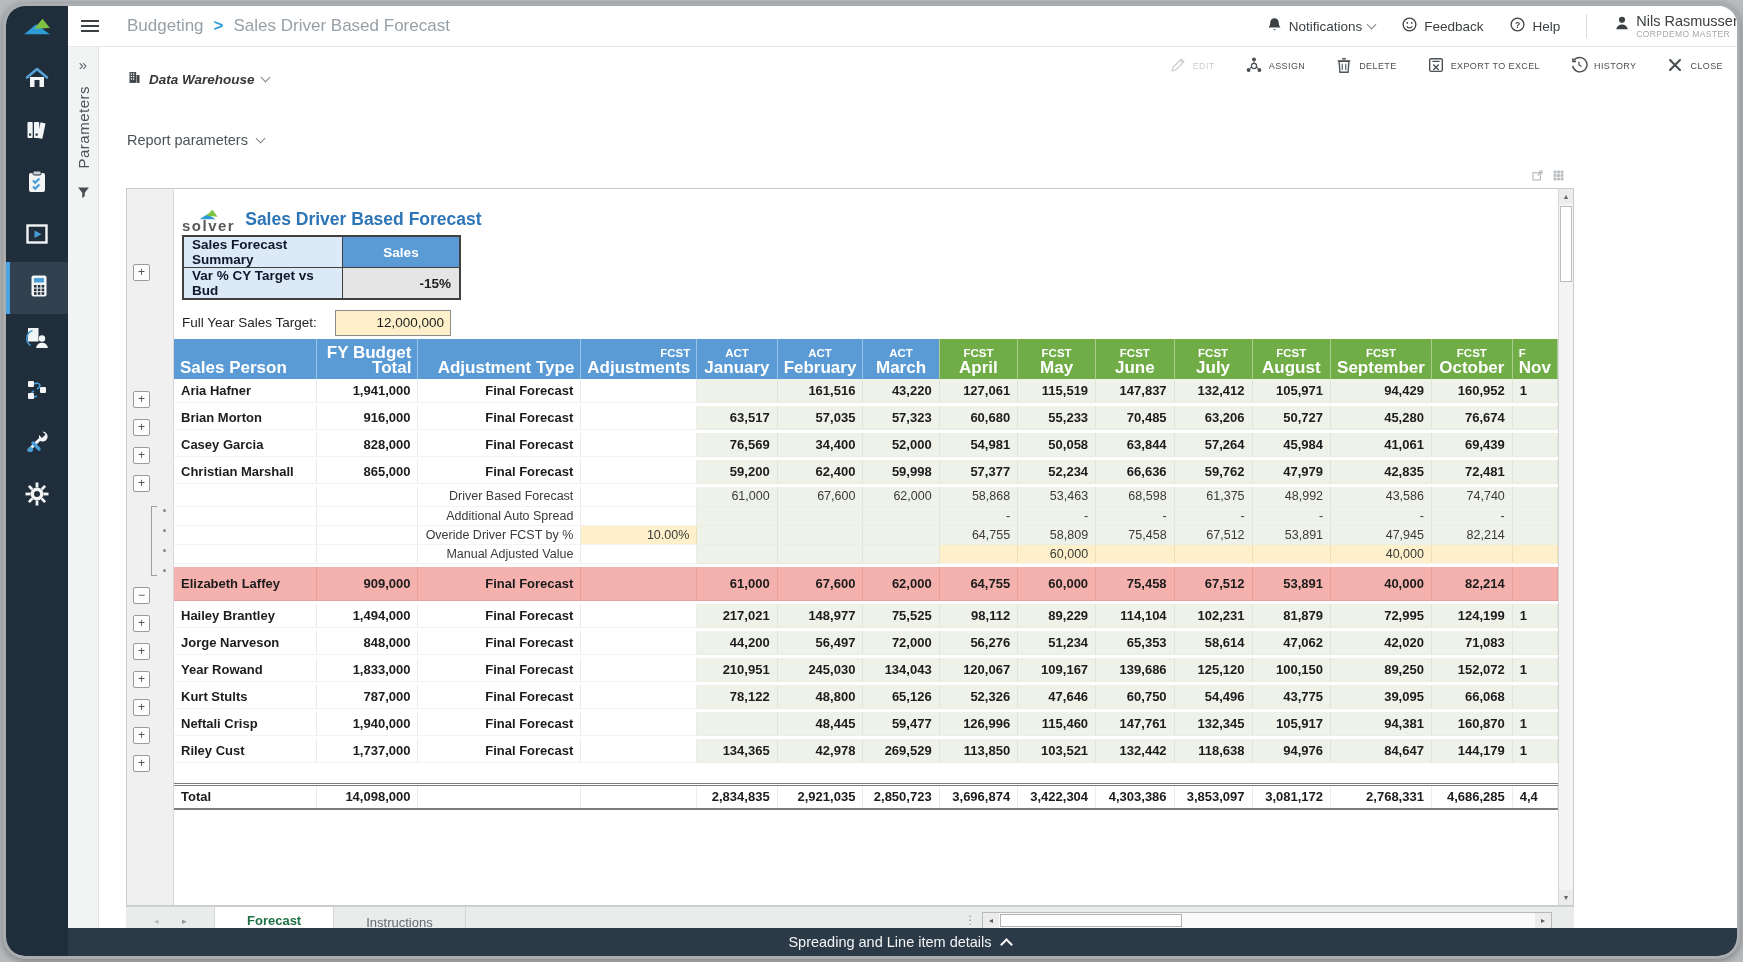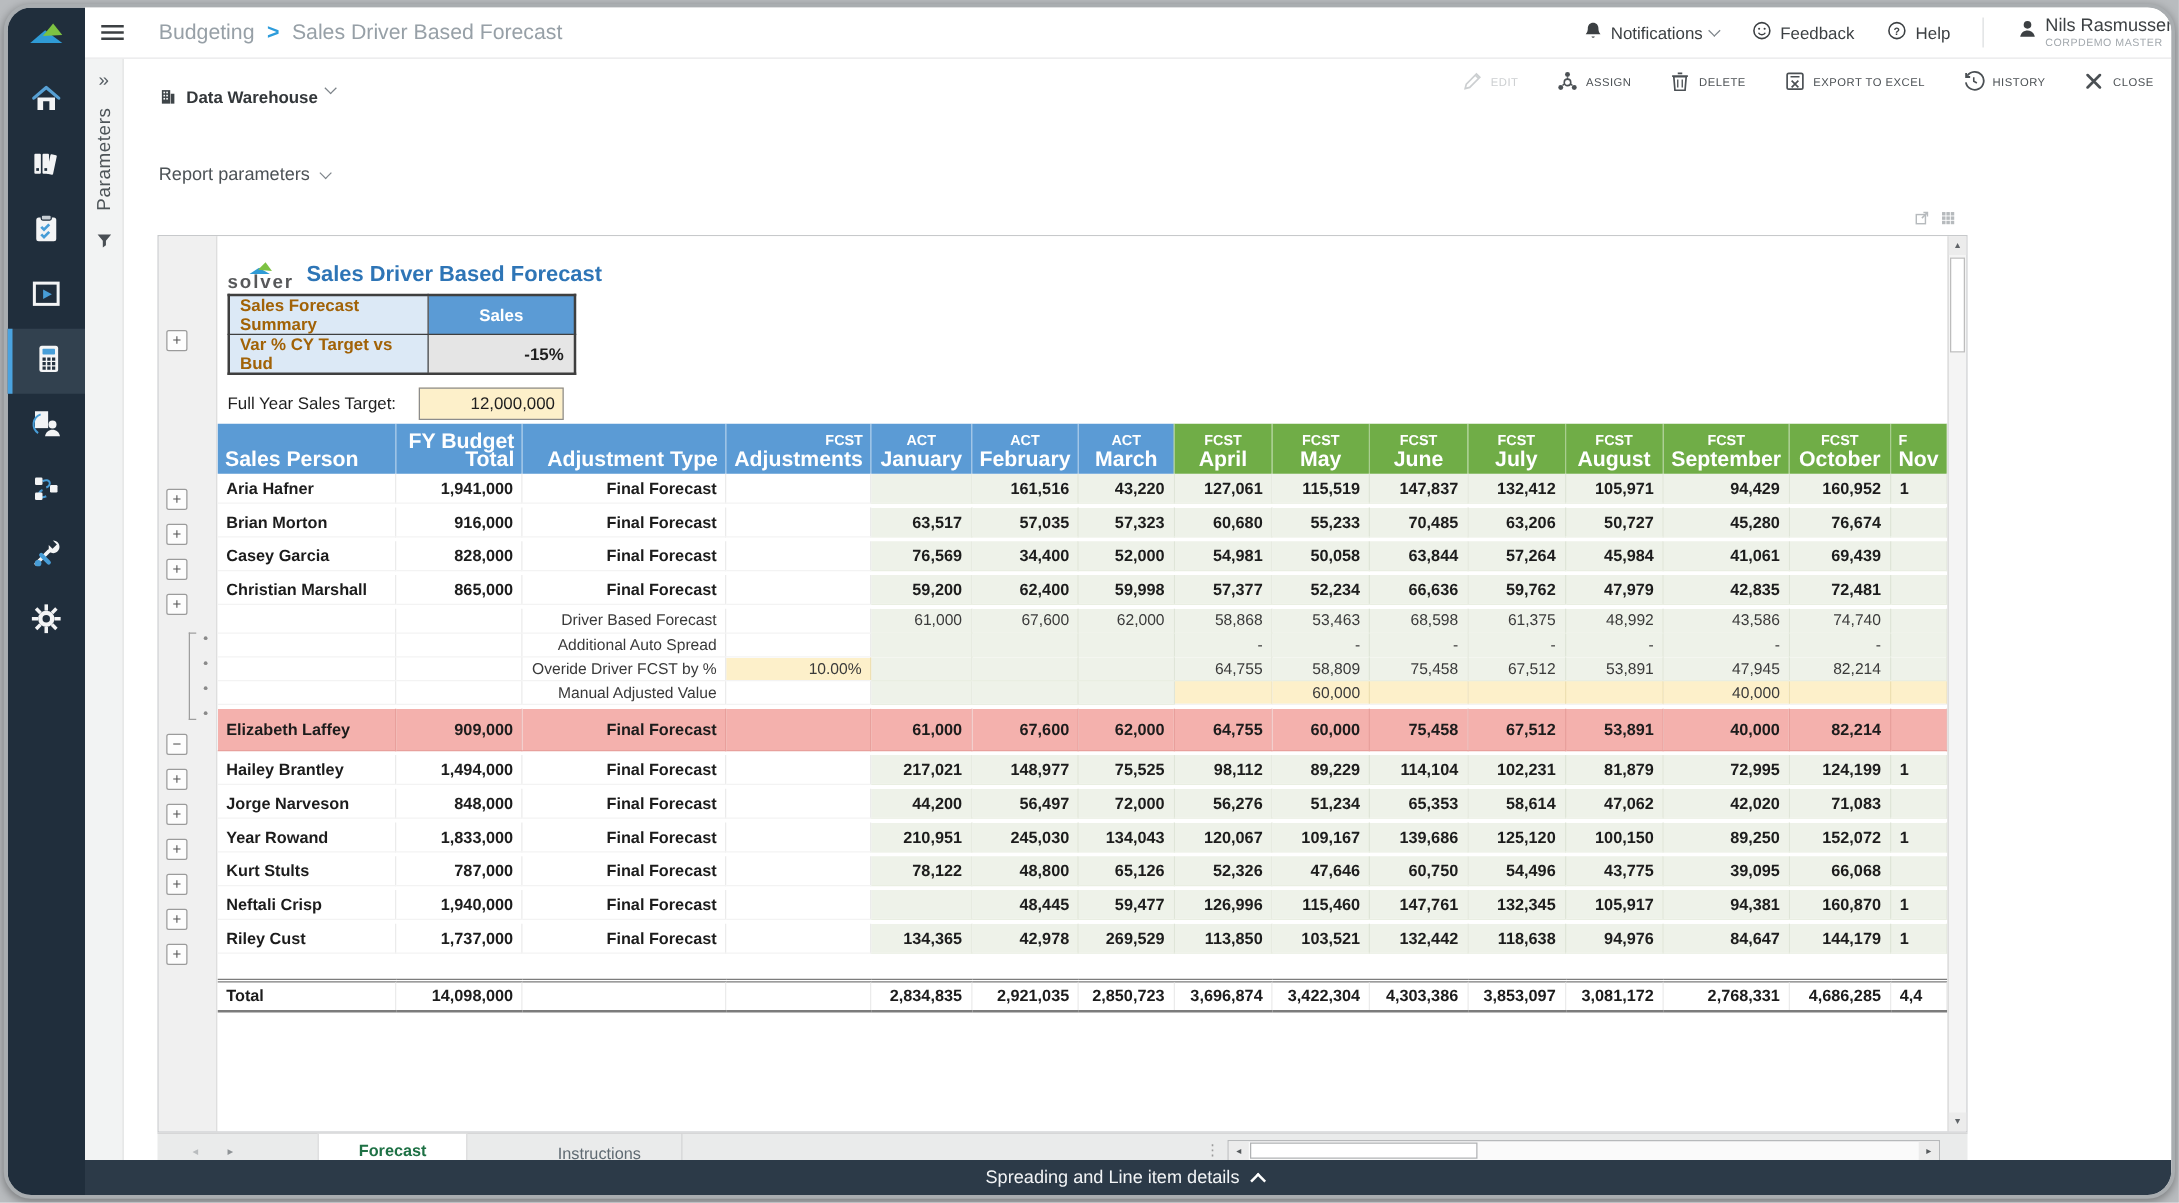--- a/index.html
+++ b/index.html
@@ -23,21 +23,21 @@
   .crumbs .sep{color:#2d9cdb;font-weight:bold;}
   .hright{position:absolute;right:-8px;top:0;height:40px;display:flex;align-items:center;gap:26px;}
   .hitem{display:flex;align-items:center;gap:6px;font-size:13.5px;color:#3c4043;cursor:pointer;white-space:nowrap;}
   .hdivider{width:1px;height:24px;background:#dcdee0;}
   .userblock{display:flex;align-items:flex-start;gap:5px;cursor:pointer;padding-right:4px;}
   .uname{font-size:14.5px;color:#3c4043;line-height:15px;}
   .uorg{font-size:8.5px;color:#a3a9ae;letter-spacing:.4px;text-transform:uppercase;line-height:10px;}
   .chev{display:inline-block;width:6px;height:6px;border-right:1.6px solid #7d848a;border-bottom:1.6px solid #7d848a;transform:rotate(45deg);margin-top:-3px;}
   
   .main{position:absolute;left:93px;right:0;top:40px;bottom:0;background:#fff;}
-  .dw{position:absolute;left:28px;top:24px;display:flex;align-items:flex-start;gap:7px;font-size:13.5px;font-weight:bold;color:#33373a;cursor:pointer;}
+  .dw{position:absolute;left:28px;top:24px;display:flex;align-items:center;gap:7px;font-size:13.5px;font-weight:bold;color:#33373a;cursor:pointer;font-style:italic;}
   .actions{position:absolute;right:14px;top:10px;display:flex;gap:30px;}
   .act{display:flex;flex-direction:row;align-items:center;gap:6px;cursor:pointer;color:#3f4347;background:none;border:none;padding:0;font-family:inherit;}
   .act span{font-size:9px;letter-spacing:.4px;color:#4b5054;}
   .act.dis{color:#cccfd1;cursor:default;}
   .act.dis span{color:#cccfd1;}
   .rparams{position:absolute;left:28px;top:86px;display:flex;align-items:center;gap:9px;font-size:14.5px;color:#4c5256;cursor:pointer;}
   .miniicons{position:absolute;right:172px;top:122px;display:flex;gap:8px;}
   .miniicons span{cursor:pointer;}
   
   .sheetwrap{position:absolute;left:27px;top:142px;width:1448px;height:718px;border:1px solid #c7c9cb;background:#fff;box-sizing:border-box;}
@@ -45,21 +45,21 @@
   .gbtn{position:absolute;left:6px;width:17px;height:17px;background:#fdfdfd;border:1px solid #9b9b9b;border-radius:2px;color:#555;font-size:12px;line-height:15px;text-align:center;cursor:pointer;box-sizing:border-box;}
   .gbracket{position:absolute;border-left:1px solid #9e9e9e;border-top:1px solid #9e9e9e;border-bottom:1px solid #9e9e9e;width:5px;}
   .gdot{position:absolute;width:3px;height:3px;background:#8a8a8a;border-radius:50%;}
   .sheet{position:absolute;left:47px;right:15px;top:0;bottom:0;overflow:hidden;background:#fff;}
   .slogo-row{margin:8px 0 0 8px;height:34px;display:flex;align-items:flex-end;gap:10px;}
   .slogo{display:flex;flex-direction:column;align-items:center;line-height:10px;}
   .slogo b{font-size:15px;color:#57585a;letter-spacing:1.5px;font-weight:bold;}
   .stitle{margin:0;font-size:17.5px;color:#2e75b6;font-weight:bold;padding-bottom:1px;}
   .sumtab{margin:4px 0 0 8px;border-collapse:collapse;border:2px solid #3f3f3f;}
   .sumtab td{border:1px solid #3f3f3f;height:23px;padding:0 8px;font-size:13.5px;font-weight:bold;}
-  .slbl{background:#dce9f6;color:#a16207;width:142px;}
+  .slbl{background:#dce9f6;color:#0f172a;width:142px;}
   .shdr{background:#5b9bd5;color:#fff;text-align:center;width:100px;}
   .sval{background:#e5e5e5;text-align:right;color:#1f1f1f;}
   .target{margin:9px 0 0 8px;height:27px;display:flex;align-items:center;}
   .target label{font-size:13.5px;color:#1f1f1f;width:153px;}
   .tbox{width:102px;height:24px;background:#fdf0ca;border:1px solid #8c8c8c;font-size:13.5px;color:#1f1f1f;text-align:right;padding:0 6px;line-height:24px;}
   .note{margin:7px 0 0 8px;height:15px;font-size:11px;font-style:italic;font-weight:bold;color:#e2622b;}
   
   .mtab{margin:3px 0 0 0;border-collapse:collapse;table-layout:fixed;}
   .mtab th{vertical-align:bottom;height:40px;padding:2px 6px 4px;color:#fff;font-weight:bold;box-sizing:border-box;border-right:1px solid rgba(255,255,255,.4);}
   .mtab th .l1{font-size:11.5px;line-height:13px;}
@@ -78,21 +78,21 @@
   .al{text-align:left;} .ar{text-align:right;}
   .cut{text-align:left;padding-left:5px;}
   
   .vscroll{position:absolute;right:0;top:0;bottom:0;width:15px;background:#f4f4f4;border-left:1px solid #d6d6d6;box-sizing:border-box;}
   .varr{position:absolute;left:0;width:14px;height:15px;font-size:7px;color:#606468;text-align:center;line-height:15px;cursor:pointer;background:#ececec;}
   .vthumb{position:absolute;left:1px;top:17px;width:12px;height:76px;background:#fff;border:1px solid #bdbdbd;box-sizing:border-box;cursor:grab;}
   
   .tabbar{position:absolute;left:27px;top:860px;width:1448px;height:30px;background:#eaebeb;border-top:1px solid #cfd0d1;box-sizing:border-box;}
   .tnav{position:absolute;top:9px;font-size:9px;color:#8f9396;cursor:pointer;}
   .tabs{position:absolute;left:88px;top:0;height:30px;display:flex;}
-  .tab{padding:0 32px;font-size:13px;color:#5f6a72;display:flex;align-items:center;border-right:1px solid #d4d5d6;cursor:pointer;box-sizing:border-box;margin-left:40px;}
+  .tab{padding:0 32px;font-size:13px;color:#5f6a72;display:flex;align-items:center;border-right:1px solid #d4d5d6;cursor:pointer;box-sizing:border-box;}
   .tab.active{background:#fff;color:#1e7145;font-weight:bold;border-bottom:3px solid #1e7145;border-left:1px solid #d4d5d6;}
   .hdots{position:absolute;left:838px;top:6px;color:#9a9a9a;font-size:12px;cursor:pointer;}
   .hscroll{position:absolute;left:856px;top:5px;width:570px;height:17px;background:#fafafa;border:1px solid #b7b9bb;box-sizing:border-box;}
   .harr{position:absolute;top:0;width:16px;height:15px;text-align:center;font-size:8px;line-height:15px;color:#55595c;background:#ececec;cursor:pointer;}
   .hthumb{position:absolute;left:17px;top:1px;width:182px;height:13px;background:#fff;border:1px solid #b0b2b4;box-sizing:border-box;cursor:grab;}
   
   .bottombar{position:absolute;left:56px;right:0;bottom:0;height:28px;background:#2c3a48;display:flex;align-items:center;justify-content:center;gap:10px;cursor:pointer;z-index:3;}
   .bottombar span.lbl{color:#f2f4f6;font-size:14.5px;}
   .caretup{display:inline-block;width:7px;height:7px;border-left:2px solid #fff;border-top:2px solid #fff;transform:rotate(45deg);margin-top:4px;}
 </style>

